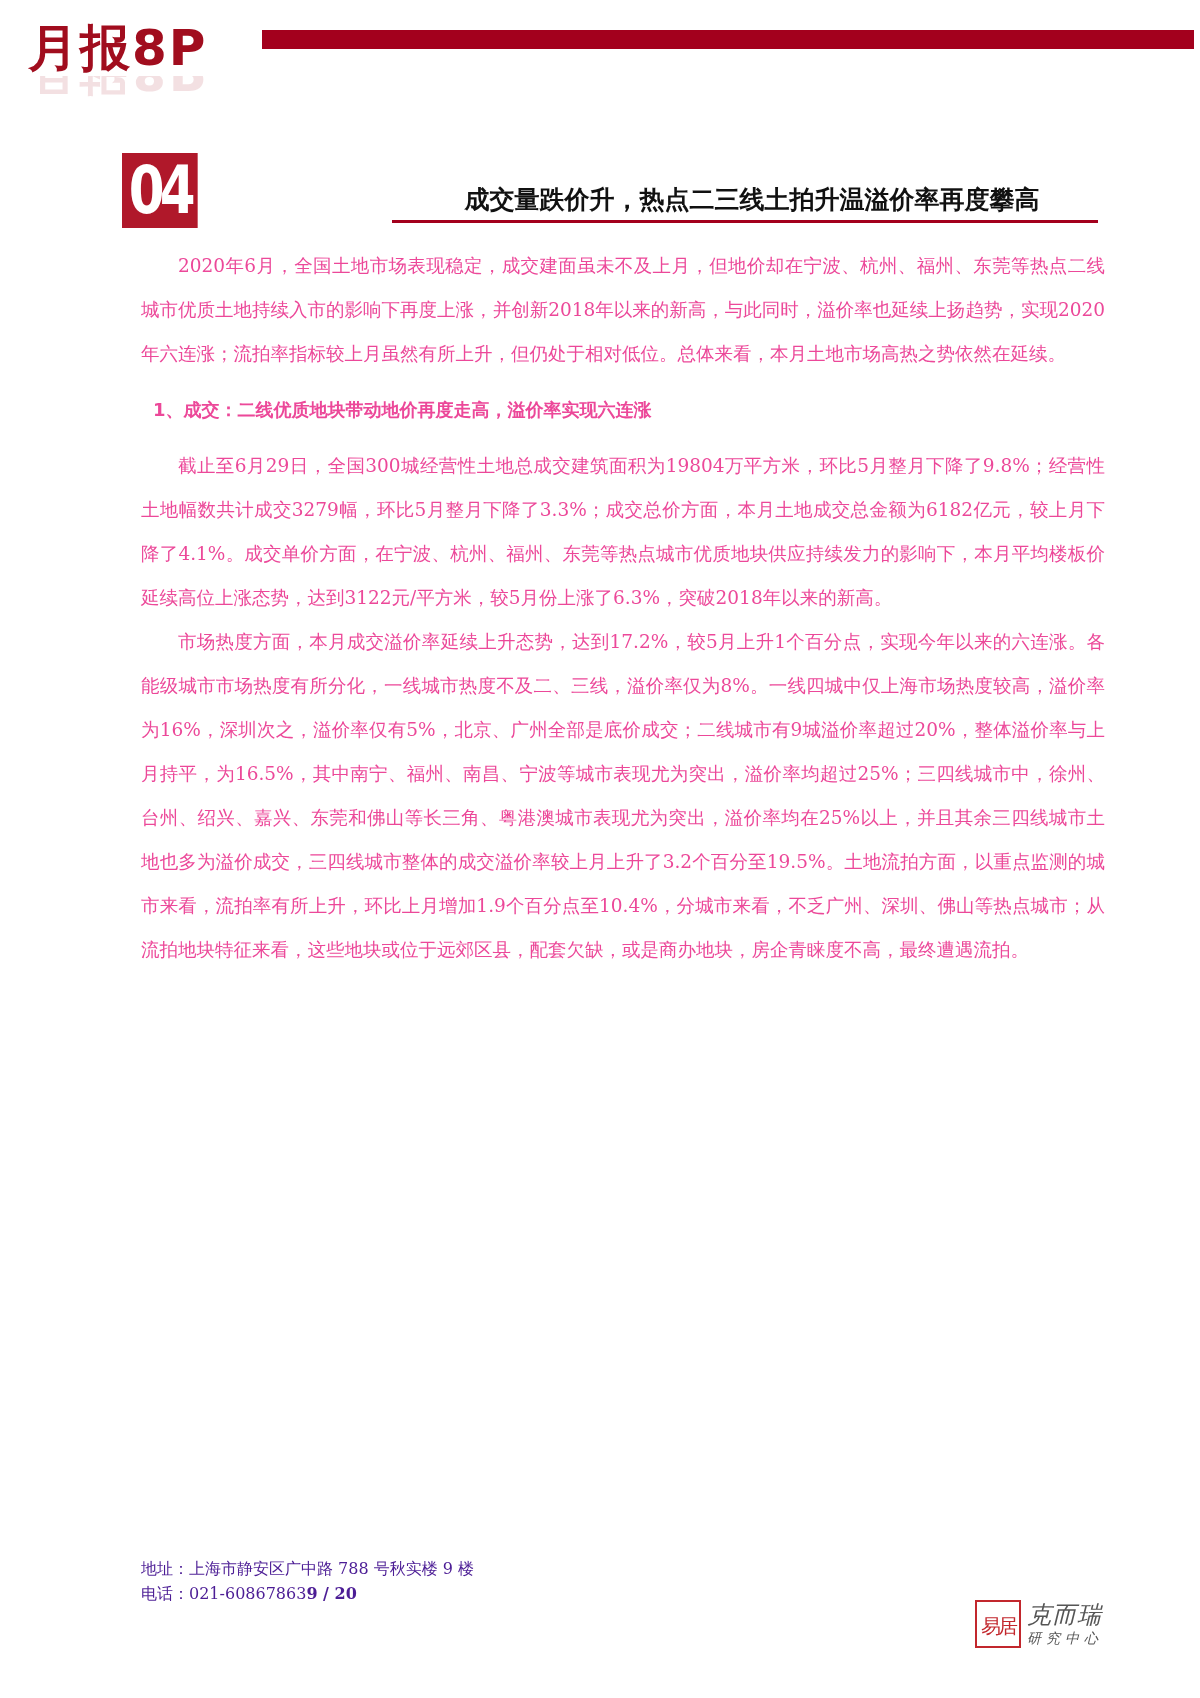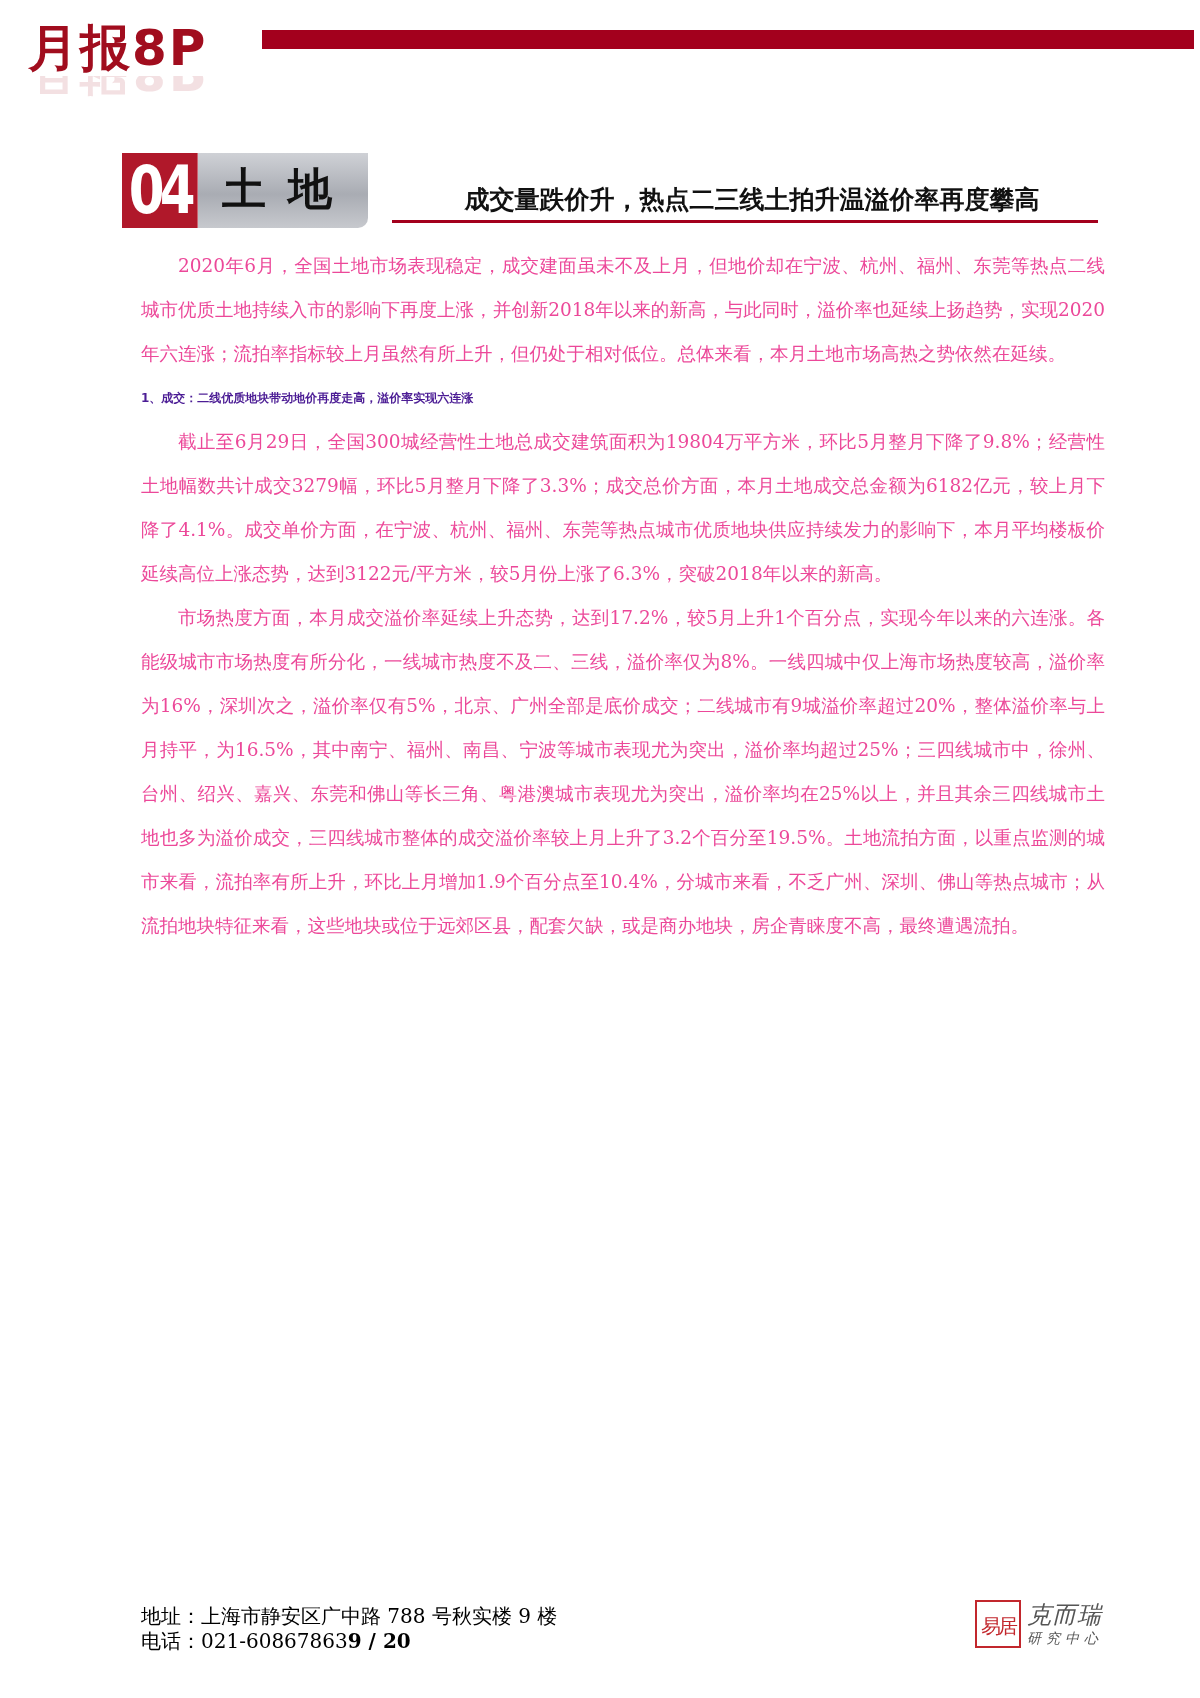--- a/index.html
+++ b/index.html
@@ -110,34 +110,34 @@
     }
     .para {
       margin: 0;
       font-size: 18.5px;
       line-height: 44px;
       text-indent: 2em;
       text-align: justify;
       color: #ec4899;
     }
     .subheading {
-      margin: 0;
-      font-family: "DejaVu Sans", "Liberation Sans", sans-serif;
-      font-weight: bold;
-      font-size: 12px;
+      margin: 12px;
+      font-family: "DejaVu Sans", "Liberation Sans", sans-serif;
+      font-weight: bold;
+      font-size: 18px;
       line-height: 44px;
+      color: #ec4899;
+    }
+    .footer {
+      position: absolute;
+      left: 141px;
+      top: 1556px;
+      font-size: 16px;
+      line-height: 25px;
       color: #4c1d95;
-    }
-    .footer {
-      position: absolute;
-      left: 141px;
-      top: 1604px;
-      font-size: 20px;
-      line-height: 25px;
-      color: #000000;
     }
     .footer .page {
       font-weight: bold;
     }
     .logo {
       position: absolute;
       left: 975px;
       top: 1600px;
       display: flex;
       align-items: center;
@@ -174,21 +174,20 @@
   </style>
 </head>
 <body>
 
 <div class="brand">月报8P</div>
 <div class="brand-reflection">月报8P</div>
 <div class="header-bar"></div>
 
 <div class="section-badge">
   <div class="section-num">04</div>
-  <div class="section-name">土地</div>
 </div>
 <div class="section-subtitle">成交量跌价升，热点二三线土拍升温溢价率再度攀高</div>
 
 <div class="content">
   <p class="para">2020年6月，全国土地市场表现稳定，成交建面虽未不及上月，但地价却在宁波、杭州、福州、东莞等热点二线城市优质土地持续入市的影响下再度上涨，并创新2018年以来的新高，与此同时，溢价率也延续上扬趋势，实现2020年六连涨；流拍率指标较上月虽然有所上升，但仍处于相对低位。总体来看，本月土地市场高热之势依然在延续。</p>
   <p class="subheading">1、成交：二线优质地块带动地价再度走高，溢价率实现六连涨</p>
   <p class="para">截止至6月29日，全国300城经营性土地总成交建筑面积为19804万平方米，环比5月整月下降了9.8%；经营性土地幅数共计成交3279幅，环比5月整月下降了3.3%；成交总价方面，本月土地成交总金额为6182亿元，较上月下降了4.1%。成交单价方面，在宁波、杭州、福州、东莞等热点城市优质地块供应持续发力的影响下，本月平均楼板价延续高位上涨态势，达到3122元/平方米，较5月份上涨了6.3%，突破2018年以来的新高。</p>
   <p class="para">市场热度方面，本月成交溢价率延续上升态势，达到17.2%，较5月上升1个百分点，实现今年以来的六连涨。各能级城市市场热度有所分化，一线城市热度不及二、三线，溢价率仅为8%。一线四城中仅上海市场热度较高，溢价率为16%，深圳次之，溢价率仅有5%，北京、广州全部是底价成交；二线城市有9城溢价率超过20%，整体溢价率与上月持平，为16.5%，其中南宁、福州、南昌、宁波等城市表现尤为突出，溢价率均超过25%；三四线城市中，徐州、台州、绍兴、嘉兴、东莞和佛山等长三角、粤港澳城市表现尤为突出，溢价率均在25%以上，并且其余三四线城市土地也多为溢价成交，三四线城市整体的成交溢价率较上月上升了3.2个百分至19.5%。土地流拍方面，以重点监测的城市来看，流拍率有所上升，环比上月增加1.9个百分点至10.4%，分城市来看，不乏广州、深圳、佛山等热点城市；从流拍地块特征来看，这些地块或位于远郊区县，配套欠缺，或是商办地块，房企青睐度不高，最终遭遇流拍。</p>
 </div>
 

